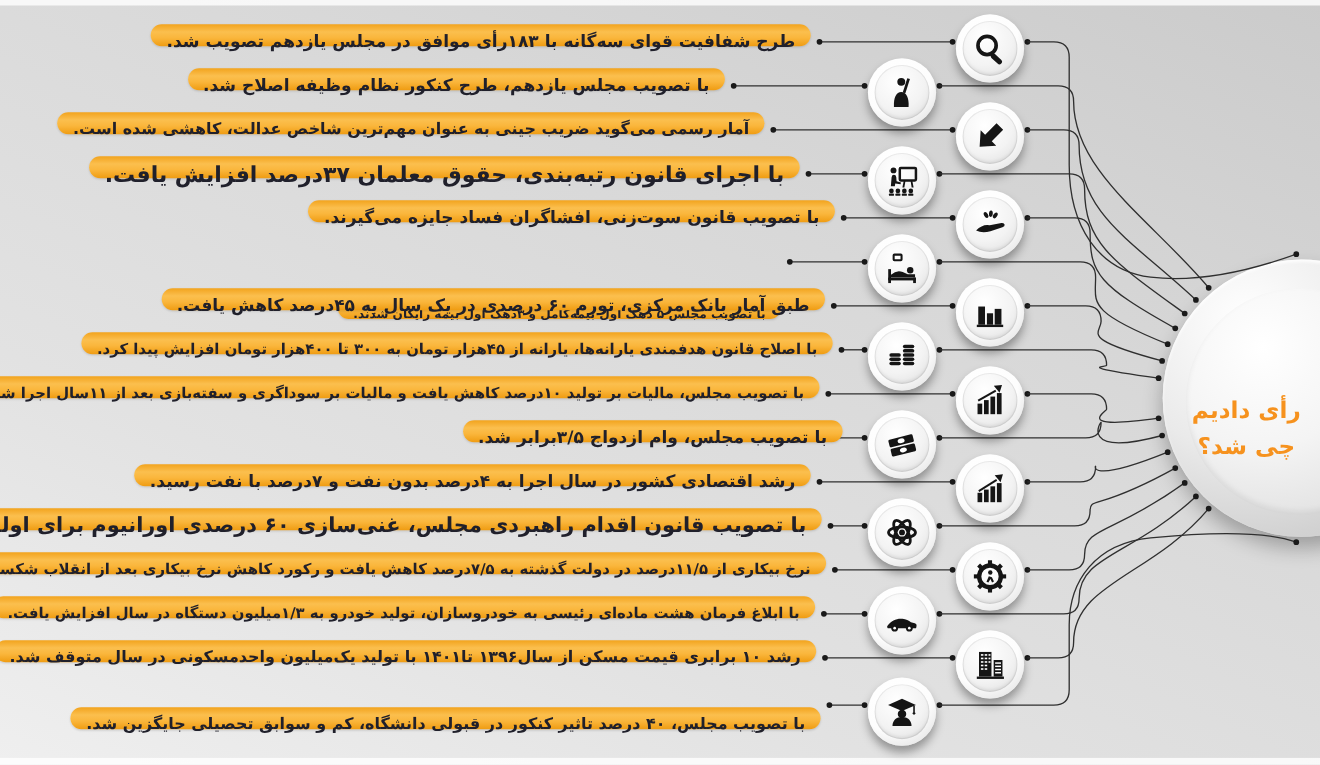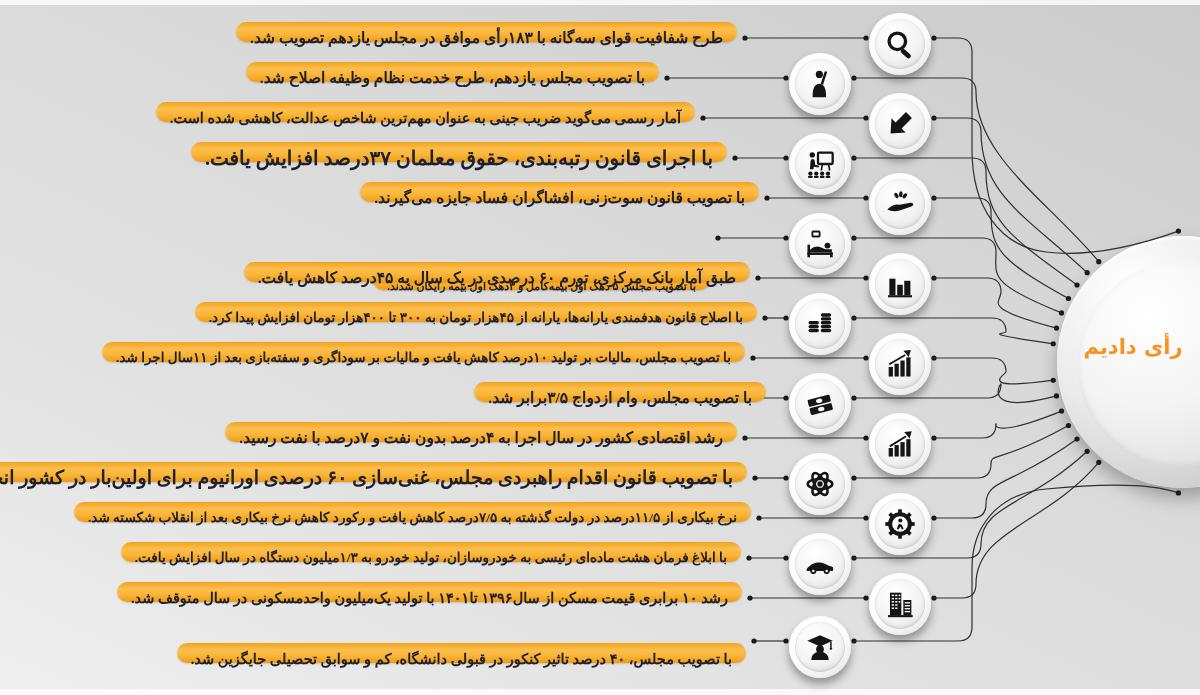--- a/index.html
+++ b/index.html
@@ -27,21 +27,20 @@
     font-weight:bold;font-size:21px;line-height:1.55;color:#f6921e;
   }
   
   #wires{position:absolute;left:0;top:0;z-index:2;}
   
   .banner{
     position:absolute;z-index:3;height:20px;line-height:32px;padding:0 14px;
     border-radius:16px;white-space:nowrap;direction:rtl;font-weight:bold;color:#20202b;
     background:linear-gradient(180deg,#f2a31d 0%,#fbbf4e 35%,#fab63c 62%,#ef9c12 100%);
     box-shadow:0 1px 2px rgba(0,0,0,.15);
-    font-family:Liberation Serif, serif;
   }
   
   .icon-btn{
     position:absolute;z-index:3;width:62px;height:62px;border-radius:50%;
     background:radial-gradient(circle at 38% 28%,#ffffff 0%,#fdfdfd 55%,#e6e6e6 85%,#d9d9d9 100%);
     box-shadow:0 6px 9px rgba(0,0,0,.35);
     display:flex;align-items:center;justify-content:center;
   }
   .icon-inner{
     width:50px;height:50px;border-radius:50%;
@@ -50,22 +49,23 @@
     display:flex;align-items:center;justify-content:center;
   }
   .icon-inner svg{width:32px;height:32px;display:block;}
 </style>
 </head>
 <body>
 
 <div id="stage">
   <div id="big-circle-outer"></div>
   <div id="big-circle-inner"></div>
-  <div id="circle-caption" style="color: rgb(246, 146, 30);">
+  <div id="circle-caption" style="color: rgb(246, 146, 30); margin-top: 26px;">
     <div>رأی دادیم</div>
+    <div>چی شد؟</div>
   </div>
 
   <svg id="wires" width="1200" height="695">
       <line x1="745" y1="38" x2="866" y2="38" stroke="#2f2f2f" stroke-width="1.2"></line>
       <circle cx="745" cy="38" r="2.6" fill="#1a1a1a"></circle>
       <circle cx="866" cy="38" r="2.6" fill="#1a1a1a"></circle>
       <circle cx="934" cy="38" r="2.6" fill="#1a1a1a"></circle>
       <path d="M934 38 L958 38 Q972 38 972 52 L972 150 C972 205 998 246 1046 252 C1096 258 1148 242 1178.4 231.1" fill="none" stroke="#2f2f2f" stroke-width="1.2"></path>
       <circle cx="1178.4281659319724" cy="231.07980166049845" r="2.6" fill="#1a1a1a"></circle>
       <line x1="667" y1="78" x2="786" y2="78" stroke="#2f2f2f" stroke-width="1.2"></line>
@@ -155,21 +155,21 @@
       <line x1="754" y1="641" x2="786" y2="641" stroke="#2f2f2f" stroke-width="1.2"></line>
       <circle cx="754" cy="641" r="2.6" fill="#1a1a1a"></circle>
       <circle cx="786" cy="641" r="2.6" fill="#1a1a1a"></circle>
       <circle cx="854" cy="641" r="2.6" fill="#1a1a1a"></circle>
       <path d="M854 641 L958 641 Q972 641 972 627 L972 568 C972 528 996 494 1046 489 C1096 484 1148 482 1178.4 492.9" fill="none" stroke="#2f2f2f" stroke-width="1.2"></path>
       <circle cx="1178.4281659319724" cy="492.92019833950155" r="2.6" fill="#1a1a1a"></circle>
     </svg>
 
   <div id="banners">
       <div class="banner" style="top: 22px; right: 463px; font-size: 15.5px;">طرح شفافیت قوای سه‌گانه با ۱۸۳رأی موافق در مجلس یازدهم تصویب شد.</div>
-      <div class="banner" style="top: 62px; right: 541px; font-size: 15.5px;">با تصویب مجلس یازدهم، طرح خدمت نظام وظیفه اصلاح شد.</div>
+      <div class="banner" style="top: 62px; right: 541px; font-size: 15.5px;">با تصویب مجلس یازدهم، طرح کنکور نظام وظیفه اصلاح شد.</div>
       <div class="banner" style="top: 102px; right: 505px; font-size: 14.5px; text-align: center;">آمار رسمی می‌گوید ضریب جینی به عنوان مهم‌ترین شاخص عدالت، کاهشی شده است.</div>
       <div class="banner" style="top: 142px; right: 473px; font-size: 20px;">با اجرای قانون رتبه‌بندی، حقوق معلمان ۳۷درصد افزایش یافت.</div>
       <div class="banner" style="top: 182px; right: 441px; font-size: 15.5px;">با تصویب قانون سوت‌زنی، افشاگران فساد جایزه می‌گیرند.</div>
       <div class="banner" style="top: 222px; right: 490px; font-size: 11px; margin-top: 48px;">با تصویب مجلس ۵ دهک اول بیمه‌کامل و ۳دهک اول بیمه رایگان شدند.</div>
       <div class="banner" style="top: 262px; right: 450px; font-size: 15.5px;">طبق آمار بانک مرکزی، تورم ۶۰ درصدی در یک سال به ۴۵درصد کاهش یافت.</div>
       <div class="banner" style="top: 302px; right: 443px; font-size: 13.5px;">با اصلاح قانون هدفمندی یارانه‌ها، یارانه از ۴۵هزار تومان به ۳۰۰ تا ۴۰۰هزار تومان افزایش پیدا کرد.</div>
       <div class="banner" style="top: 342px; right: 455px; font-size: 13.5px;">با تصویب مجلس، مالیات بر تولید ۱۰درصد کاهش یافت و مالیات بر سوداگری و سفته‌بازی بعد از ۱۱سال اجرا شد.</div>
       <div class="banner" style="top: 382px; right: 434px; font-size: 15.5px;">با تصویب مجلس، وام ازدواج ۳/۵برابر شد.</div>
       <div class="banner" style="top: 422px; right: 463px; font-size: 15.5px;">رشد اقتصادی کشور در سال اجرا به ۴درصد بدون نفت و ۷درصد با نفت رسید.</div>
       <div class="banner" style="top: 462px; right: 453px; font-size: 19px;">با تصویب قانون اقدام راهبردی مجلس، غنی‌سازی ۶۰ درصدی اورانیوم برای اولین‌بار در کشور انجام شد.</div>

